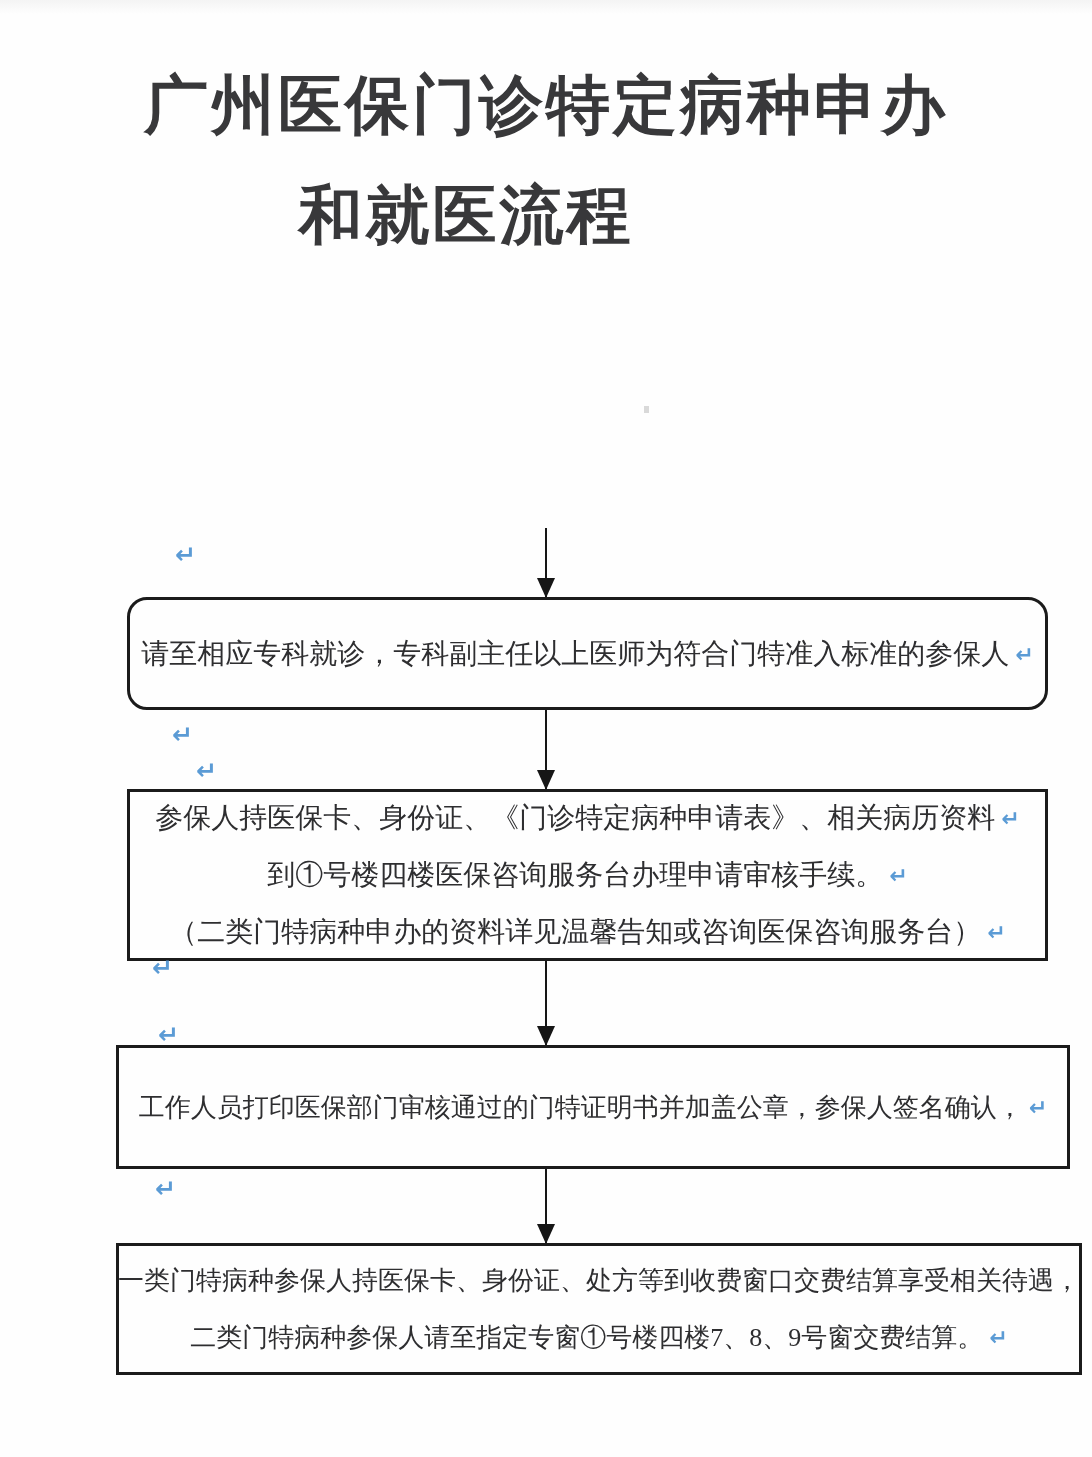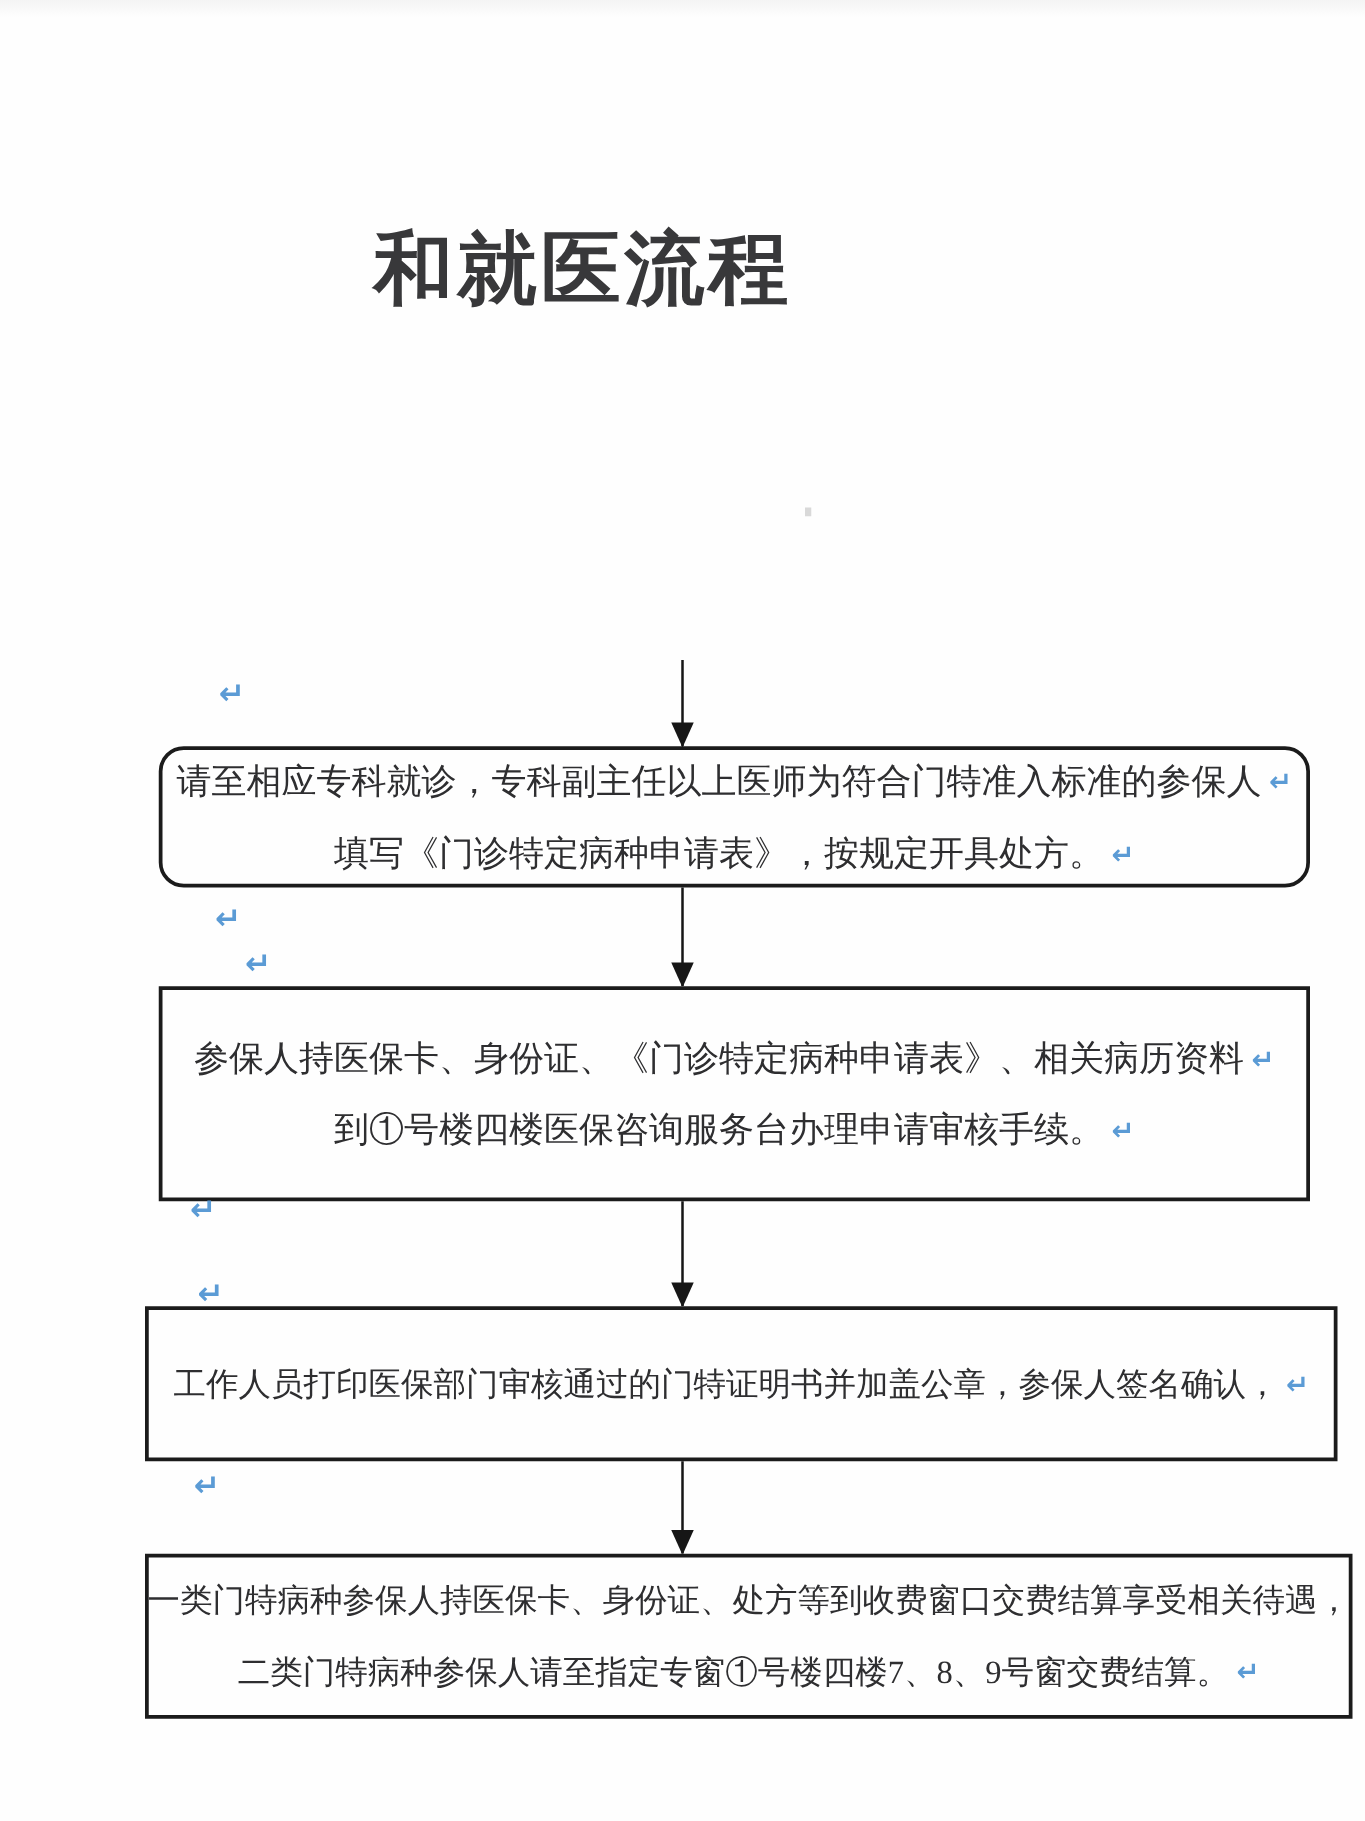--- a/index.html
+++ b/index.html
@@ -97,41 +97,42 @@
   #arrow3 { top:961px;  height:84px; }
   #arrow4 { top:1169px; height:74px; }
   
   .speck { position:absolute; left:644px; top:406px; width:5px; height:7px; background:#c9c9c9; opacity:.7; }
 </style>
 </head>
 <body>
 
 <div id="page" style="--text: #2e2e30; --red: #d23f31; --blue: #5b9bd5; --border: #1b1b1b;">
 
+  <div class="title-line1">广州医保门诊特定病种申办</div>
   <div class="title-line2">和就医流程</div>
 
   <div class="speck"></div>
 
 
   <div id="arrow1" class="flow-arrow">
       <div class="head"></div>
     </div>
 
   <div id="box2" class="flow-box">
       <div class="flow-line"><span>请至相应专科就诊，专科副主任以上医师为符合门特准入标准的参保人</span><span class="pilcrow">↵</span></div>
-      <div class="flow-line"><span>填写《门诊特定病种申请表》，按规定开具处方。</span><span class="pilcrow">↵</span></div>
     </div>
 
   <div id="arrow2" class="flow-arrow">
       <div class="head"></div>
     </div>
 
   <div id="box3" class="flow-box">
       <div class="flow-line"><span>参保人持医保卡、身份证、《门诊特定病种申请表》、相关病历资料</span><span class="pilcrow">↵</span></div>
       <div class="flow-line"><span>到①号楼四楼医保咨询服务台办理申请审核手续。</span><span class="pilcrow">↵</span></div>
+      <div class="flow-line"><span>（二类门特病种申办的资料详见温馨告知或咨询医保咨询服务台）</span><span class="pilcrow">↵</span></div>
     </div>
 
   <div id="arrow3" class="flow-arrow">
       <div class="head"></div>
     </div>
 
   <div id="box4" class="flow-box">
       <div class="flow-line"><span>工作人员打印医保部门审核通过的门特证明书并加盖公章，参保人签名确认，</span><span class="pilcrow">↵</span></div>
     </div>
 

